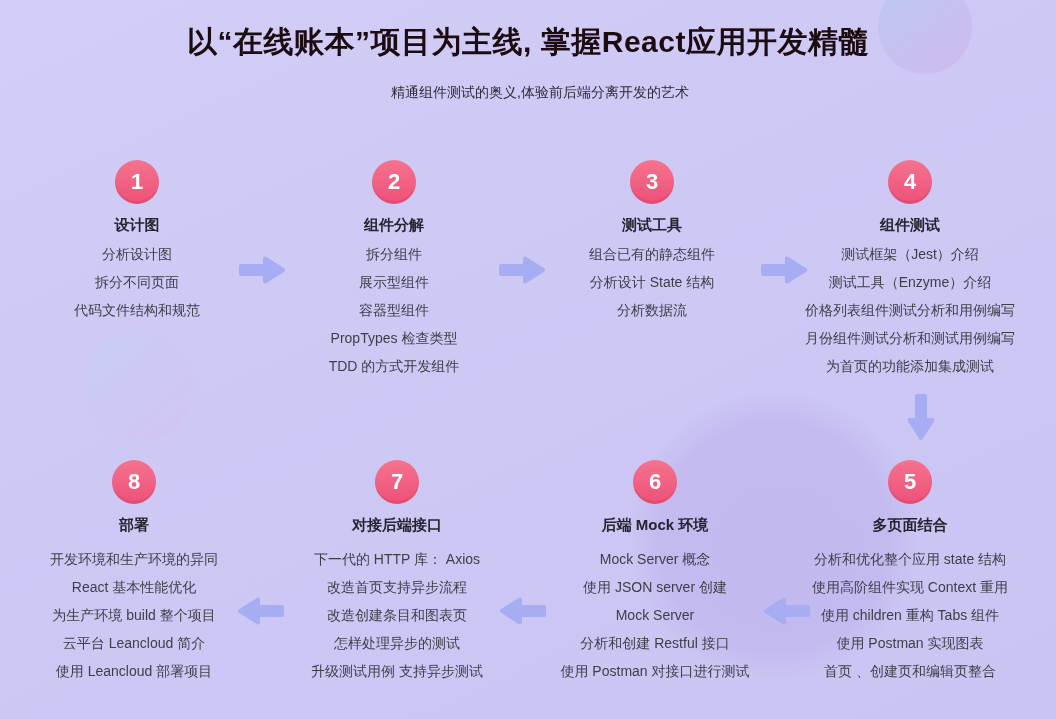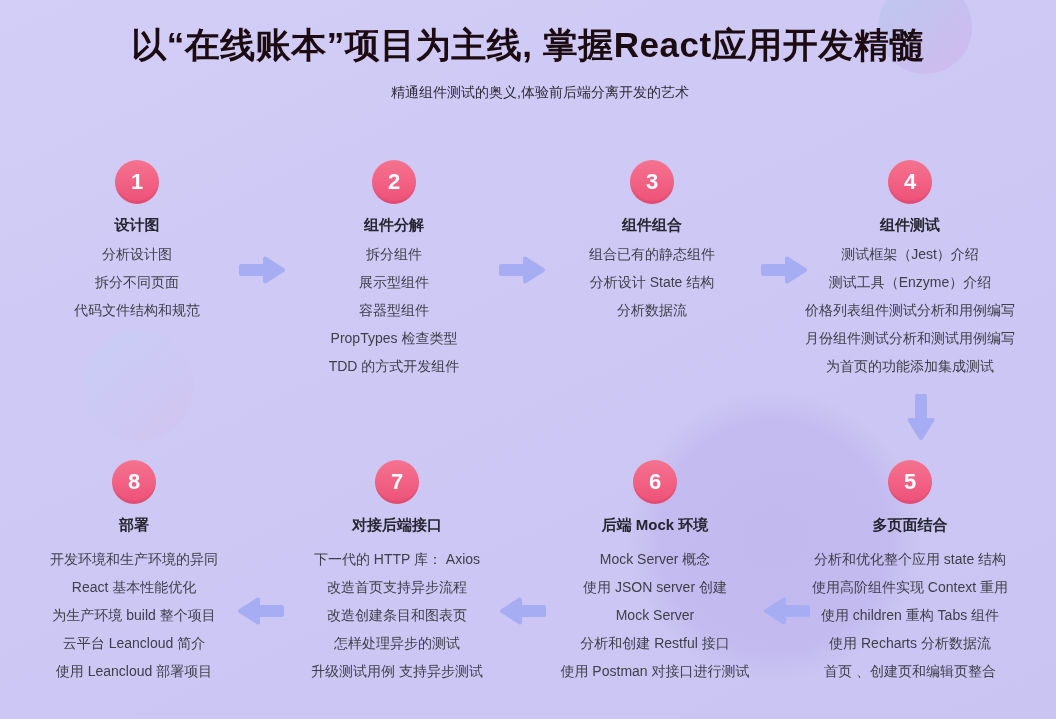--- a/index.html
+++ b/index.html
@@ -20,21 +20,21 @@
     left:84px;top:331px;width:110px;height:110px;
     background:linear-gradient(140deg,#c8ccf6 20%,#d2c4f1 90%);
     opacity:.8;
   }
   .blob-center{
     left:628px;top:390px;width:292px;height:292px;
     background:radial-gradient(closest-side,rgba(185,172,234,.50) 0%,rgba(185,172,234,.42) 78%,rgba(185,172,234,0) 100%);
   }
   .page-title{
     position:absolute;left:0;top:22px;width:100%;
-    text-align:center;font-size:35px;font-weight:700;
+    text-align:center;font-size:30px;font-weight:700;
     color:#1c0c12;letter-spacing:.5px;margin:0;
   }
   .page-subtitle{
     position:absolute;left:4px;top:76px;width:100%;
     text-align:center;font-size:14px;color:#2f2a35;margin:8px;
   }
   .step{
     position:absolute;width:280px;text-align:center;
   }
   .badge{
@@ -90,21 +90,21 @@
       <li>拆分组件</li>
       <li>展示型组件</li>
       <li>容器型组件</li>
       <li>PropTypes 检查类型</li>
       <li>TDD 的方式开发组件</li>
     </ul>
   </div>
 
   <div class="step row1" style="left:512px;top:160px;">
     <div class="badge"><span>3</span></div>
-    <h3 class="step-title">组件组合</h3>
+    <h3 class="step-title">测试工具</h3>
     <ul class="step-items">
       <li>组合已有的静态组件</li>
       <li>分析设计 State 结构</li>
       <li>分析数据流</li>
     </ul>
   </div>
 
   <div class="step row1" style="left:770px;top:160px;">
     <div class="badge"><span>4</span></div>
     <h3 class="step-title">组件测试</h3>
@@ -153,21 +153,21 @@
     </ul>
   </div>
 
   <div class="step row2" style="left:770px;top:460px;">
     <div class="badge"><span>5</span></div>
     <h3 class="step-title">多页面结合</h3>
     <ul class="step-items">
       <li>分析和优化整个应用 state 结构</li>
       <li>使用高阶组件实现 Context 重用</li>
       <li>使用 children 重构 Tabs 组件</li>
-      <li>使用 Recharts 分析数据流</li>
+      <li>使用 Postman 实现图表</li>
       <li>首页 、创建页和编辑页整合</li>
     </ul>
   </div>
 
   <div class="arrow" style="left:238px;top:255px;">
     <svg width="48" height="30" viewBox="0 0 48 30">
         <path d="M3 11 L27 11 L27 3.5 L45 15 L27 26.5 L27 19 L3 19 Z" fill="#a7adf2" stroke="#a7adf2" stroke-width="4" stroke-linejoin="round"></path>
       </svg>
   </div>
   <div class="arrow" style="left:498px;top:255px;">

